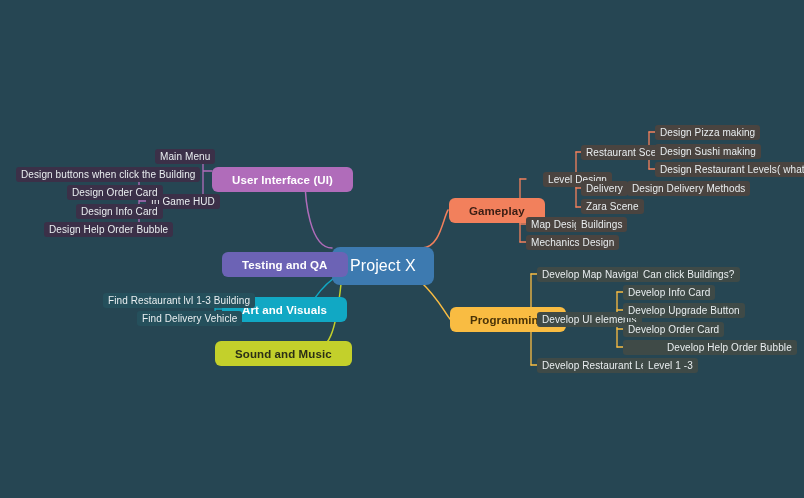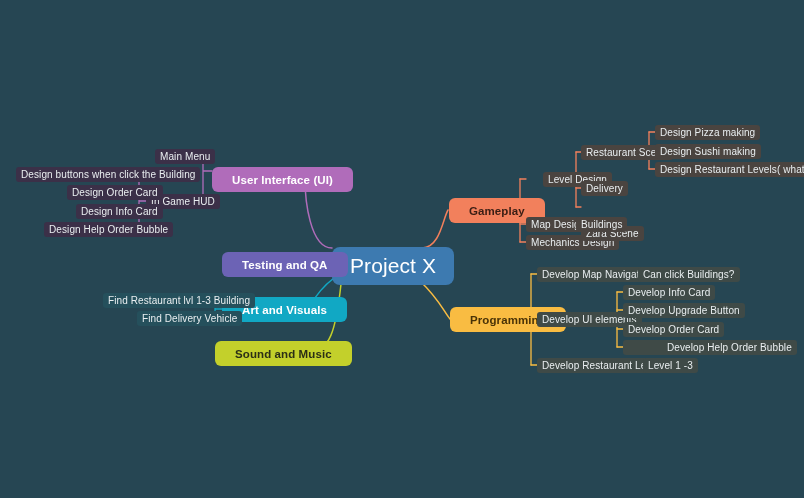--- a/index.html
+++ b/index.html
@@ -18,21 +18,21 @@
     white-space:nowrap;
     color:#ffffff;
     border-radius:5px;
     display:flex;align-items:center;justify-content:center;
     letter-spacing:.1px;
   }
   
   .n-root{
     background:#3d7ab0;
     color:#ffffff;
-    font-size:21px;
+    font-size:16px;
     border-radius:8px;
     padding:0 18px;
     height:38px;
   }
   
   .n-main{
     font-size:11.5px;
     font-weight:bold;
     height:25px;
     padding:0 20px;
@@ -144,26 +144,27 @@
   <div class="node n-main c-sound" style="left:215px;top:341px;">Sound and Music</div>
 
   <div class="node n-main c-gameplay" style="left:449px;top:198px;">Gameplay</div>
 
   <div class="node n-sub s-gameplay" style="left:526px;top:172px;margin-left:17px;">Level Design</div>
   <div class="node n-sub s-gameplay" style="left:526px;top:217px;">Map Design</div>
   <div class="node n-sub s-gameplay" style="left:526px;top:235px;">Mechanics Design</div>
 
   <div class="node n-sub s-gameplay" style="left:581px;top:145px;">Restaurant Scene</div>
   <div class="node n-sub s-gameplay" style="left:581px;top:181px;">Delivery</div>
-  <div class="node n-sub s-gameplay" style="left:581px;top:199px;margin-top:27px;">Zara Scene</div>
+  <div class="node n-sub s-gameplay" style="left:581px;top:199px;">Zara Scene</div>
 
   <div class="node n-sub s-gameplay" style="left:655px;top:125px;">Design Pizza making</div>
   <div class="node n-sub s-gameplay" style="left:655px;top:144px;">Design Sushi making</div>
   <div class="node n-sub s-gameplay" style="left:655px;top:162px;">Design Restaurant Levels( what is  Lvl 1-3)</div>
 
+  <div class="node n-sub s-gameplay" style="left:627px;top:181px;">Design Delivery Methods</div>
   <div class="node n-sub s-gameplay" style="left:576px;top:217px;">Buildings</div>
 
   <div class="node n-main c-prog" style="left:450px;top:307px;">Programming</div>
 
   <div class="node n-sub s-prog" style="left:537px;top:267px;">Develop Map Navigation</div>
   <div class="node n-sub s-prog" style="left:638px;top:267px;">Can click Buildings?</div>
 
   <div class="node n-sub s-prog" style="left:537px;top:312px;">Develop UI elements</div>
 
   <div class="node n-sub s-prog" style="left:623px;top:285px;">Develop Info Card</div>

